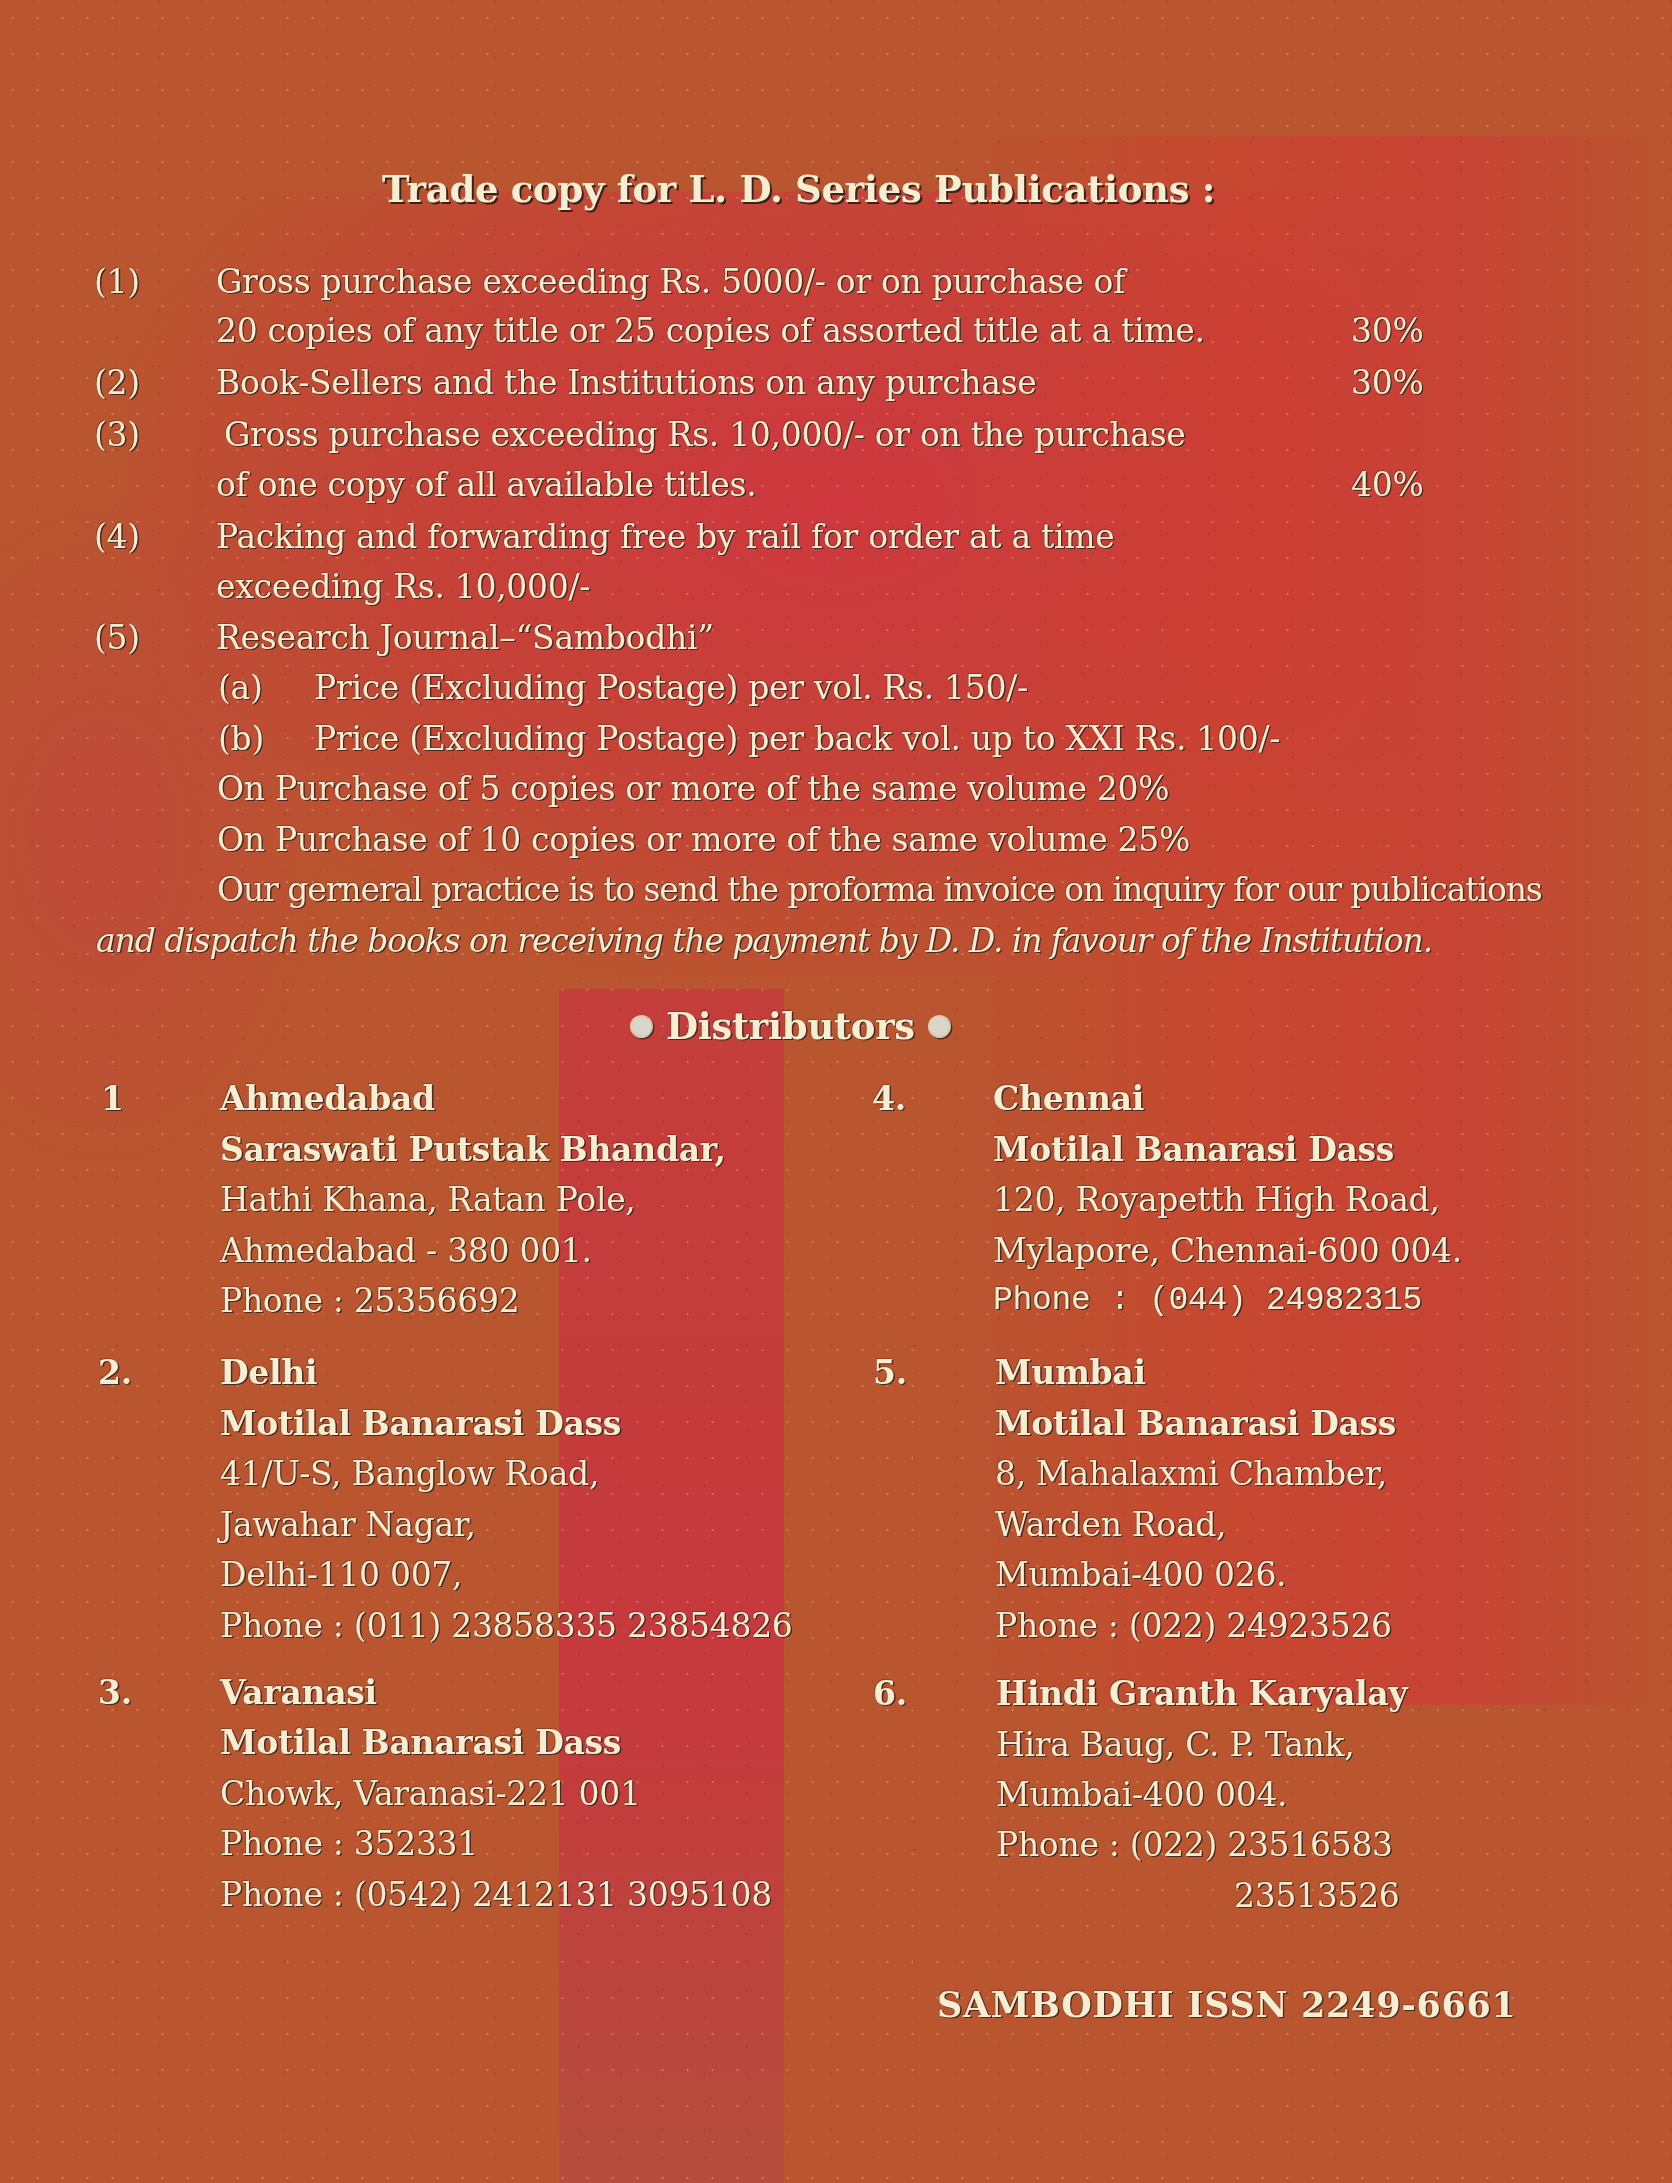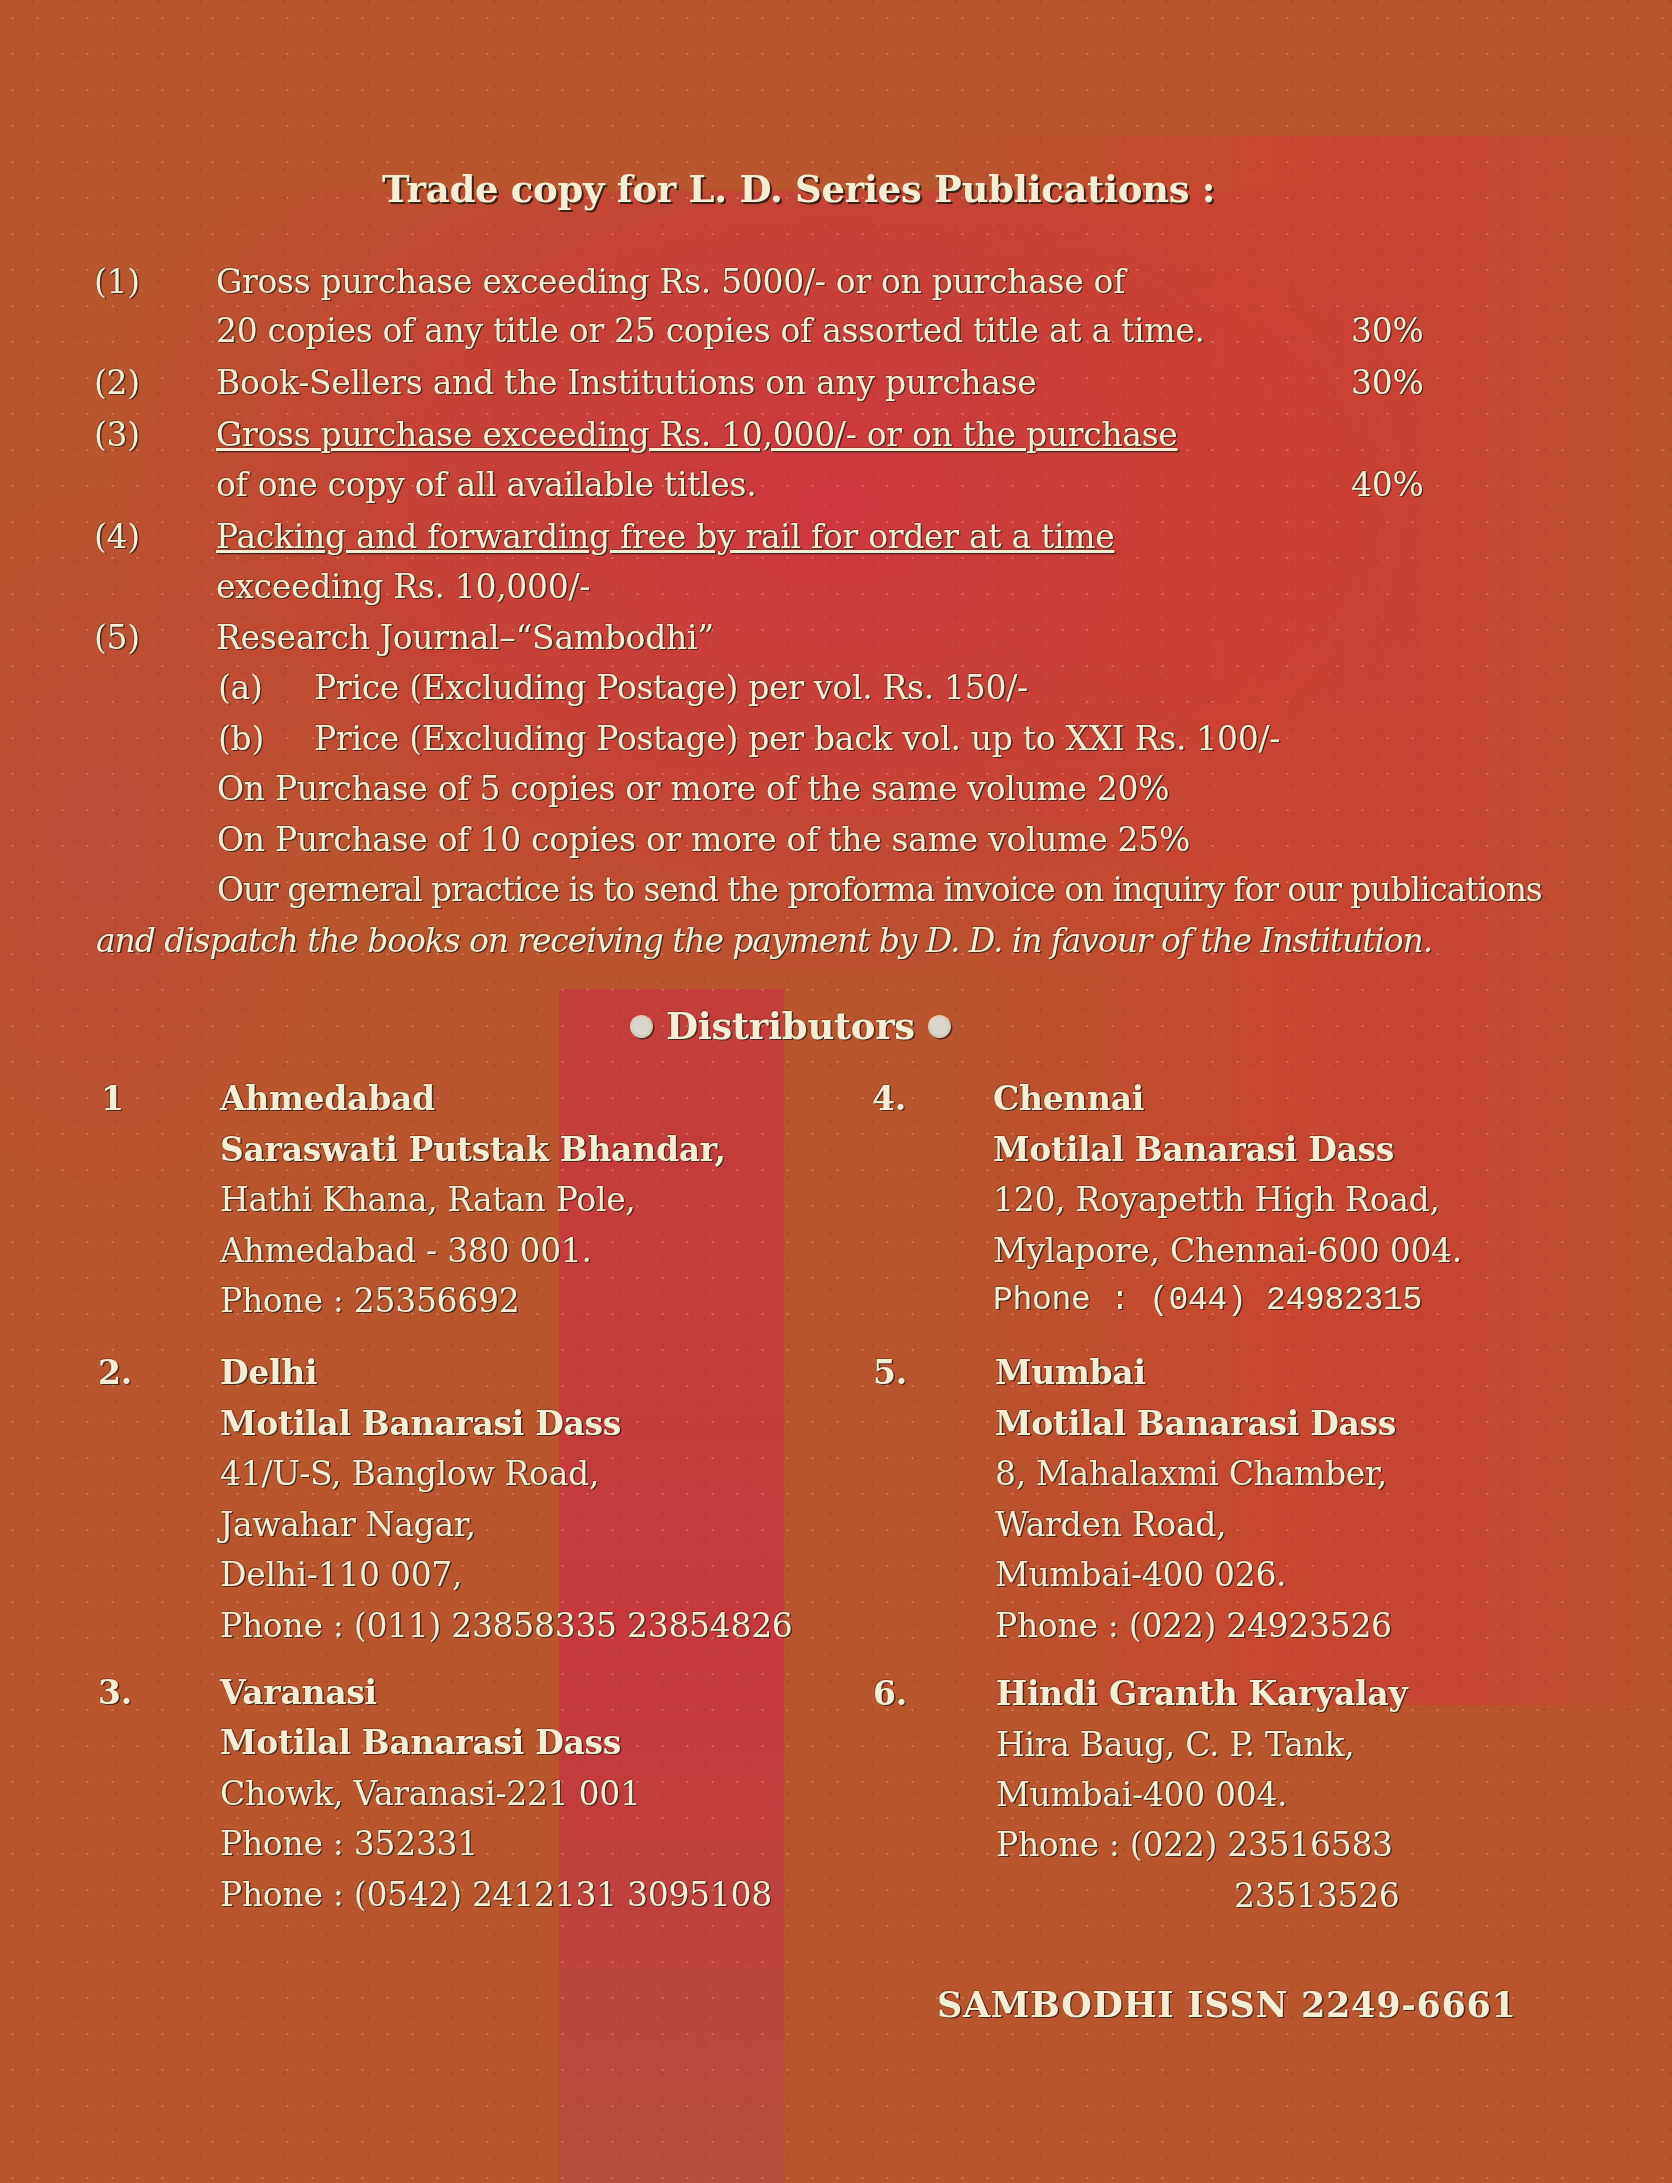--- a/index.html
+++ b/index.html
@@ -71,26 +71,26 @@
 <div class="txt" style="left:94px; top:265px;">(1)</div>
 <div class="txt" style="left:216px; top:265px;">Gross purchase exceeding Rs. 5000/- or on purchase of</div>
 <div class="txt" style="left:216px; top:314px;">20 copies of any title or 25 copies of assorted title at a time.</div>
 <div class="txt" style="left:1351px; top:314px;">30%</div>
 
 <div class="txt" style="left:94px; top:366px;">(2)</div>
 <div class="txt" style="left:216px; top:366px;">Book-Sellers and the Institutions on any purchase</div>
 <div class="txt" style="left:1351px; top:366px;">30%</div>
 
 <div class="txt" style="left:94px; top:418px;">(3)</div>
-<div class="txt" style="left:216px; top:418px;text-decoration:underline;">Gross purchase exceeding Rs. 10,000/- or on the purchase</div>
+<div class="txt" style="left:224px; top:418px;">Gross purchase exceeding Rs. 10,000/- or on the purchase</div>
 <div class="txt" style="left:216px; top:468px;">of one copy of all available titles.</div>
 <div class="txt" style="left:1351px; top:468px;text-align:right;">40%</div>
 
 <div class="txt" style="left:94px; top:520px;">(4)</div>
-<div class="txt" style="left:216px; top:520px;text-decoration:underline;">Packing and forwarding free by rail for order at a time</div>
+<div class="txt" style="left:216px; top:520px;">Packing and forwarding free by rail for order at a time</div>
 <div class="txt" style="left:216px; top:570px;">exceeding Rs. 10,000/-</div>
 
 <div class="txt" style="left:94px; top:621px;">(5)</div>
 <div class="txt" style="left:216px; top:621px;">Research Journal–“Sambodhi”</div>
 <div class="txt" style="left:218px; top:671px;">(a)</div>
 <div class="txt" style="left:314px; top:671px;">Price (Excluding Postage) per vol. Rs. 150/-</div>
 <div class="txt" style="left:218px; top:722px;">(b)</div>
 <div class="txt" style="left:314px; top:722px;">Price (Excluding Postage) per back vol. up to XXI Rs. 100/-</div>
 <div class="txt" style="left:217px; top:772px;">On Purchase of 5 copies or more of the same volume 20%</div>
 <div class="txt" style="left:217px; top:823px;">On Purchase of 10 copies or more of the same volume 25%</div>

